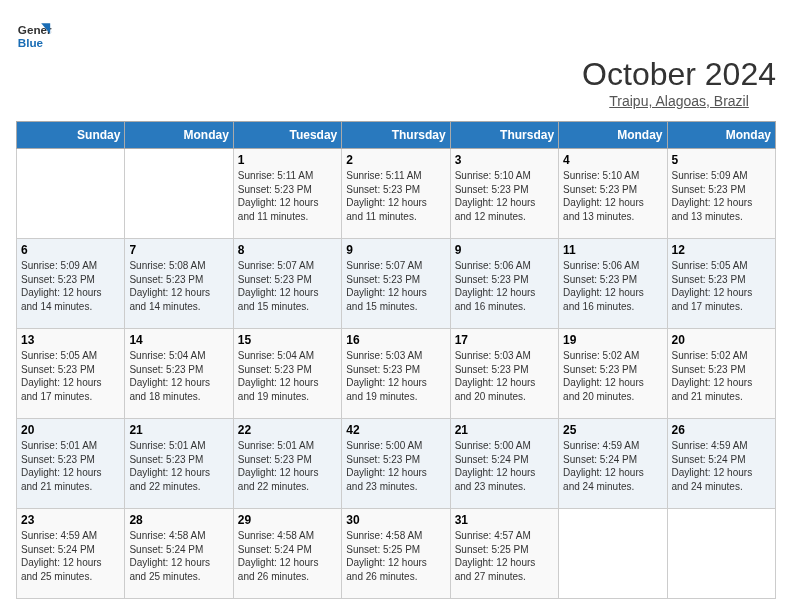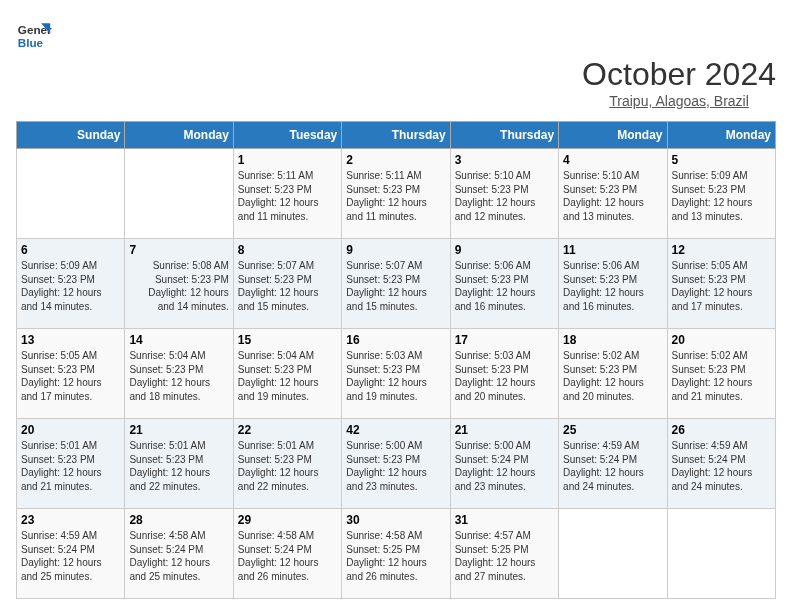--- a/index.html
+++ b/index.html
@@ -152,21 +152,21 @@
       <tr>
         <td>
           <span class="day-num">6</span>
           <div class="day-info" style="white-space: pre-line;">Sunrise: 5:09 AM
 Sunset: 5:23 PM
 Daylight: 12 hours
 and 14 minutes.</div>
         </td>
         <td>
           <span class="day-num">7</span>
-          <div class="day-info" style="white-space: pre-line; text-align: right;">Sunrise: 5:08 AM
+          <div class="day-info" style="white-space: pre-line;">Sunrise: 5:08 AM
 Sunset: 5:23 PM
 Daylight: 12 hours
 and 14 minutes.</div>
         </td>
         <td>
           <span class="day-num">8</span>
           <div class="day-info" style="white-space: pre-line;">Sunrise: 5:07 AM
 Sunset: 5:23 PM
 Daylight: 12 hours
 and 15 minutes.</div>
@@ -230,21 +230,21 @@
 and 19 minutes.</div>
         </td>
         <td>
           <span class="day-num">17</span>
           <div class="day-info" style="white-space: pre-line;">Sunrise: 5:03 AM
 Sunset: 5:23 PM
 Daylight: 12 hours
 and 20 minutes.</div>
         </td>
         <td>
-          <span class="day-num">18</span>
+          <span class="day-num">19</span>
           <div class="day-info" style="white-space: pre-line;">Sunrise: 5:02 AM
 Sunset: 5:23 PM
 Daylight: 12 hours
 and 20 minutes.</div>
         </td>
         <td>
           <span class="day-num">20</span>
           <div class="day-info" style="white-space: pre-line;">Sunrise: 5:02 AM
 Sunset: 5:23 PM
 Daylight: 12 hours

